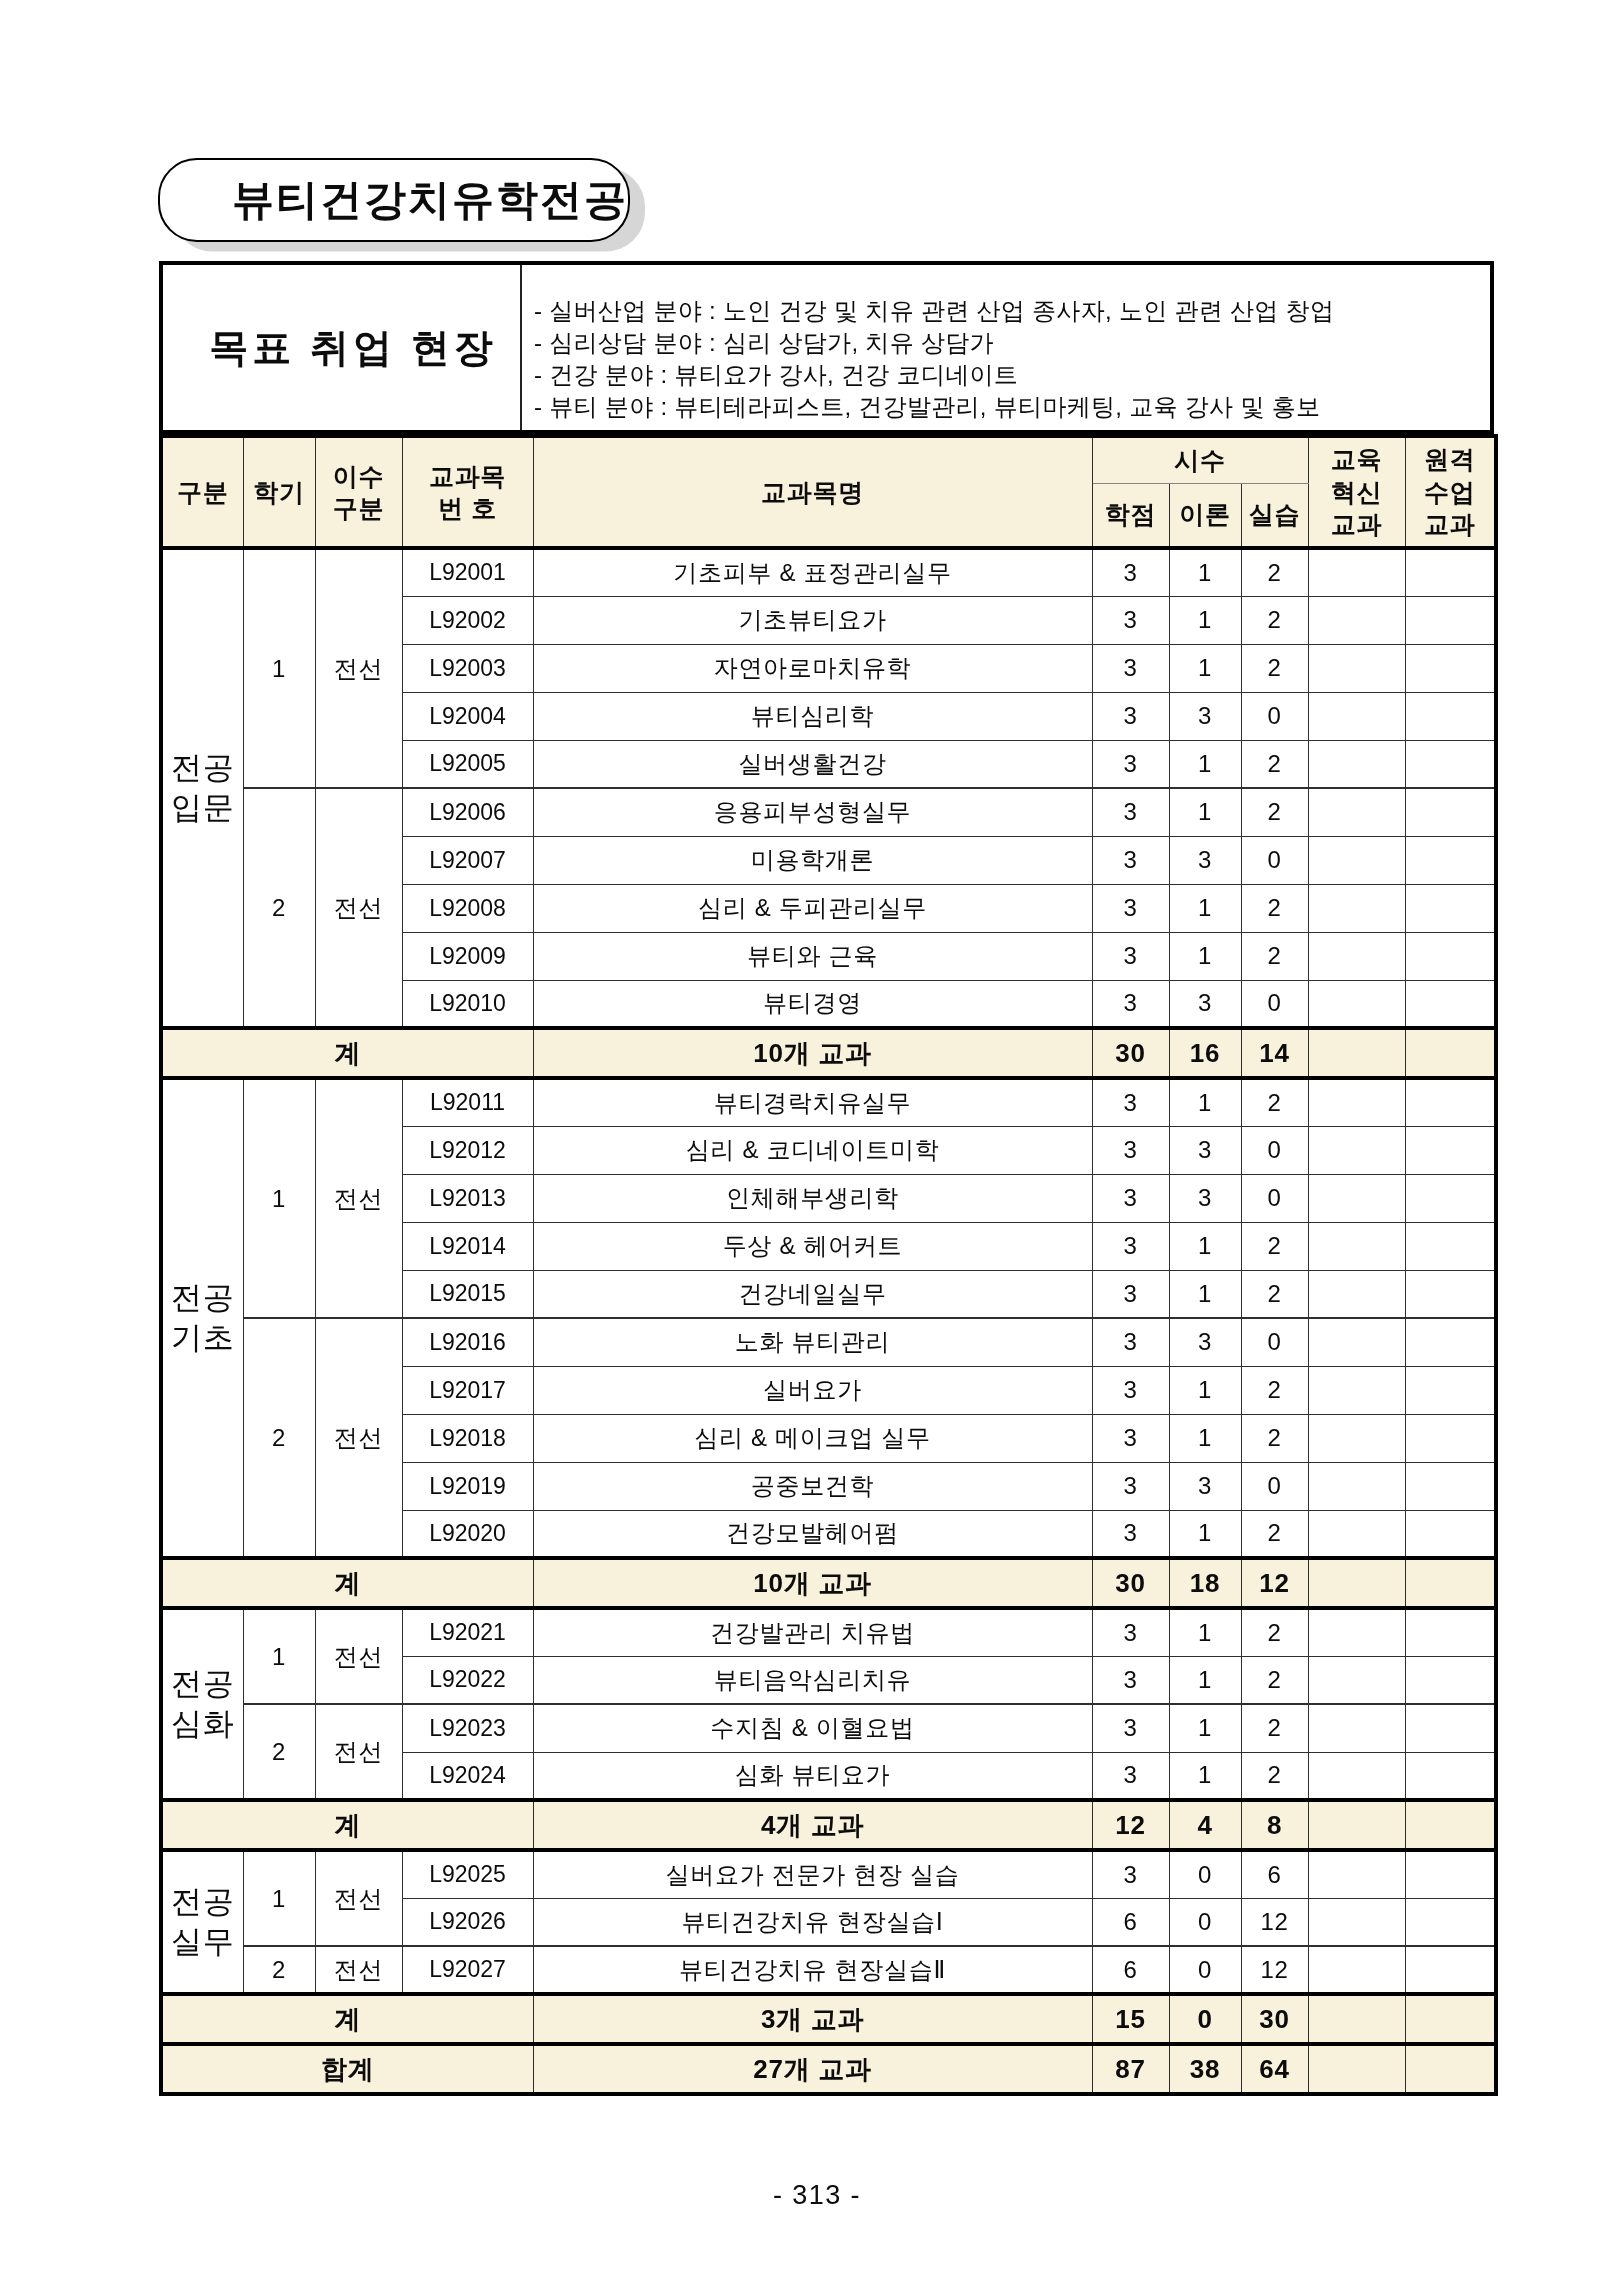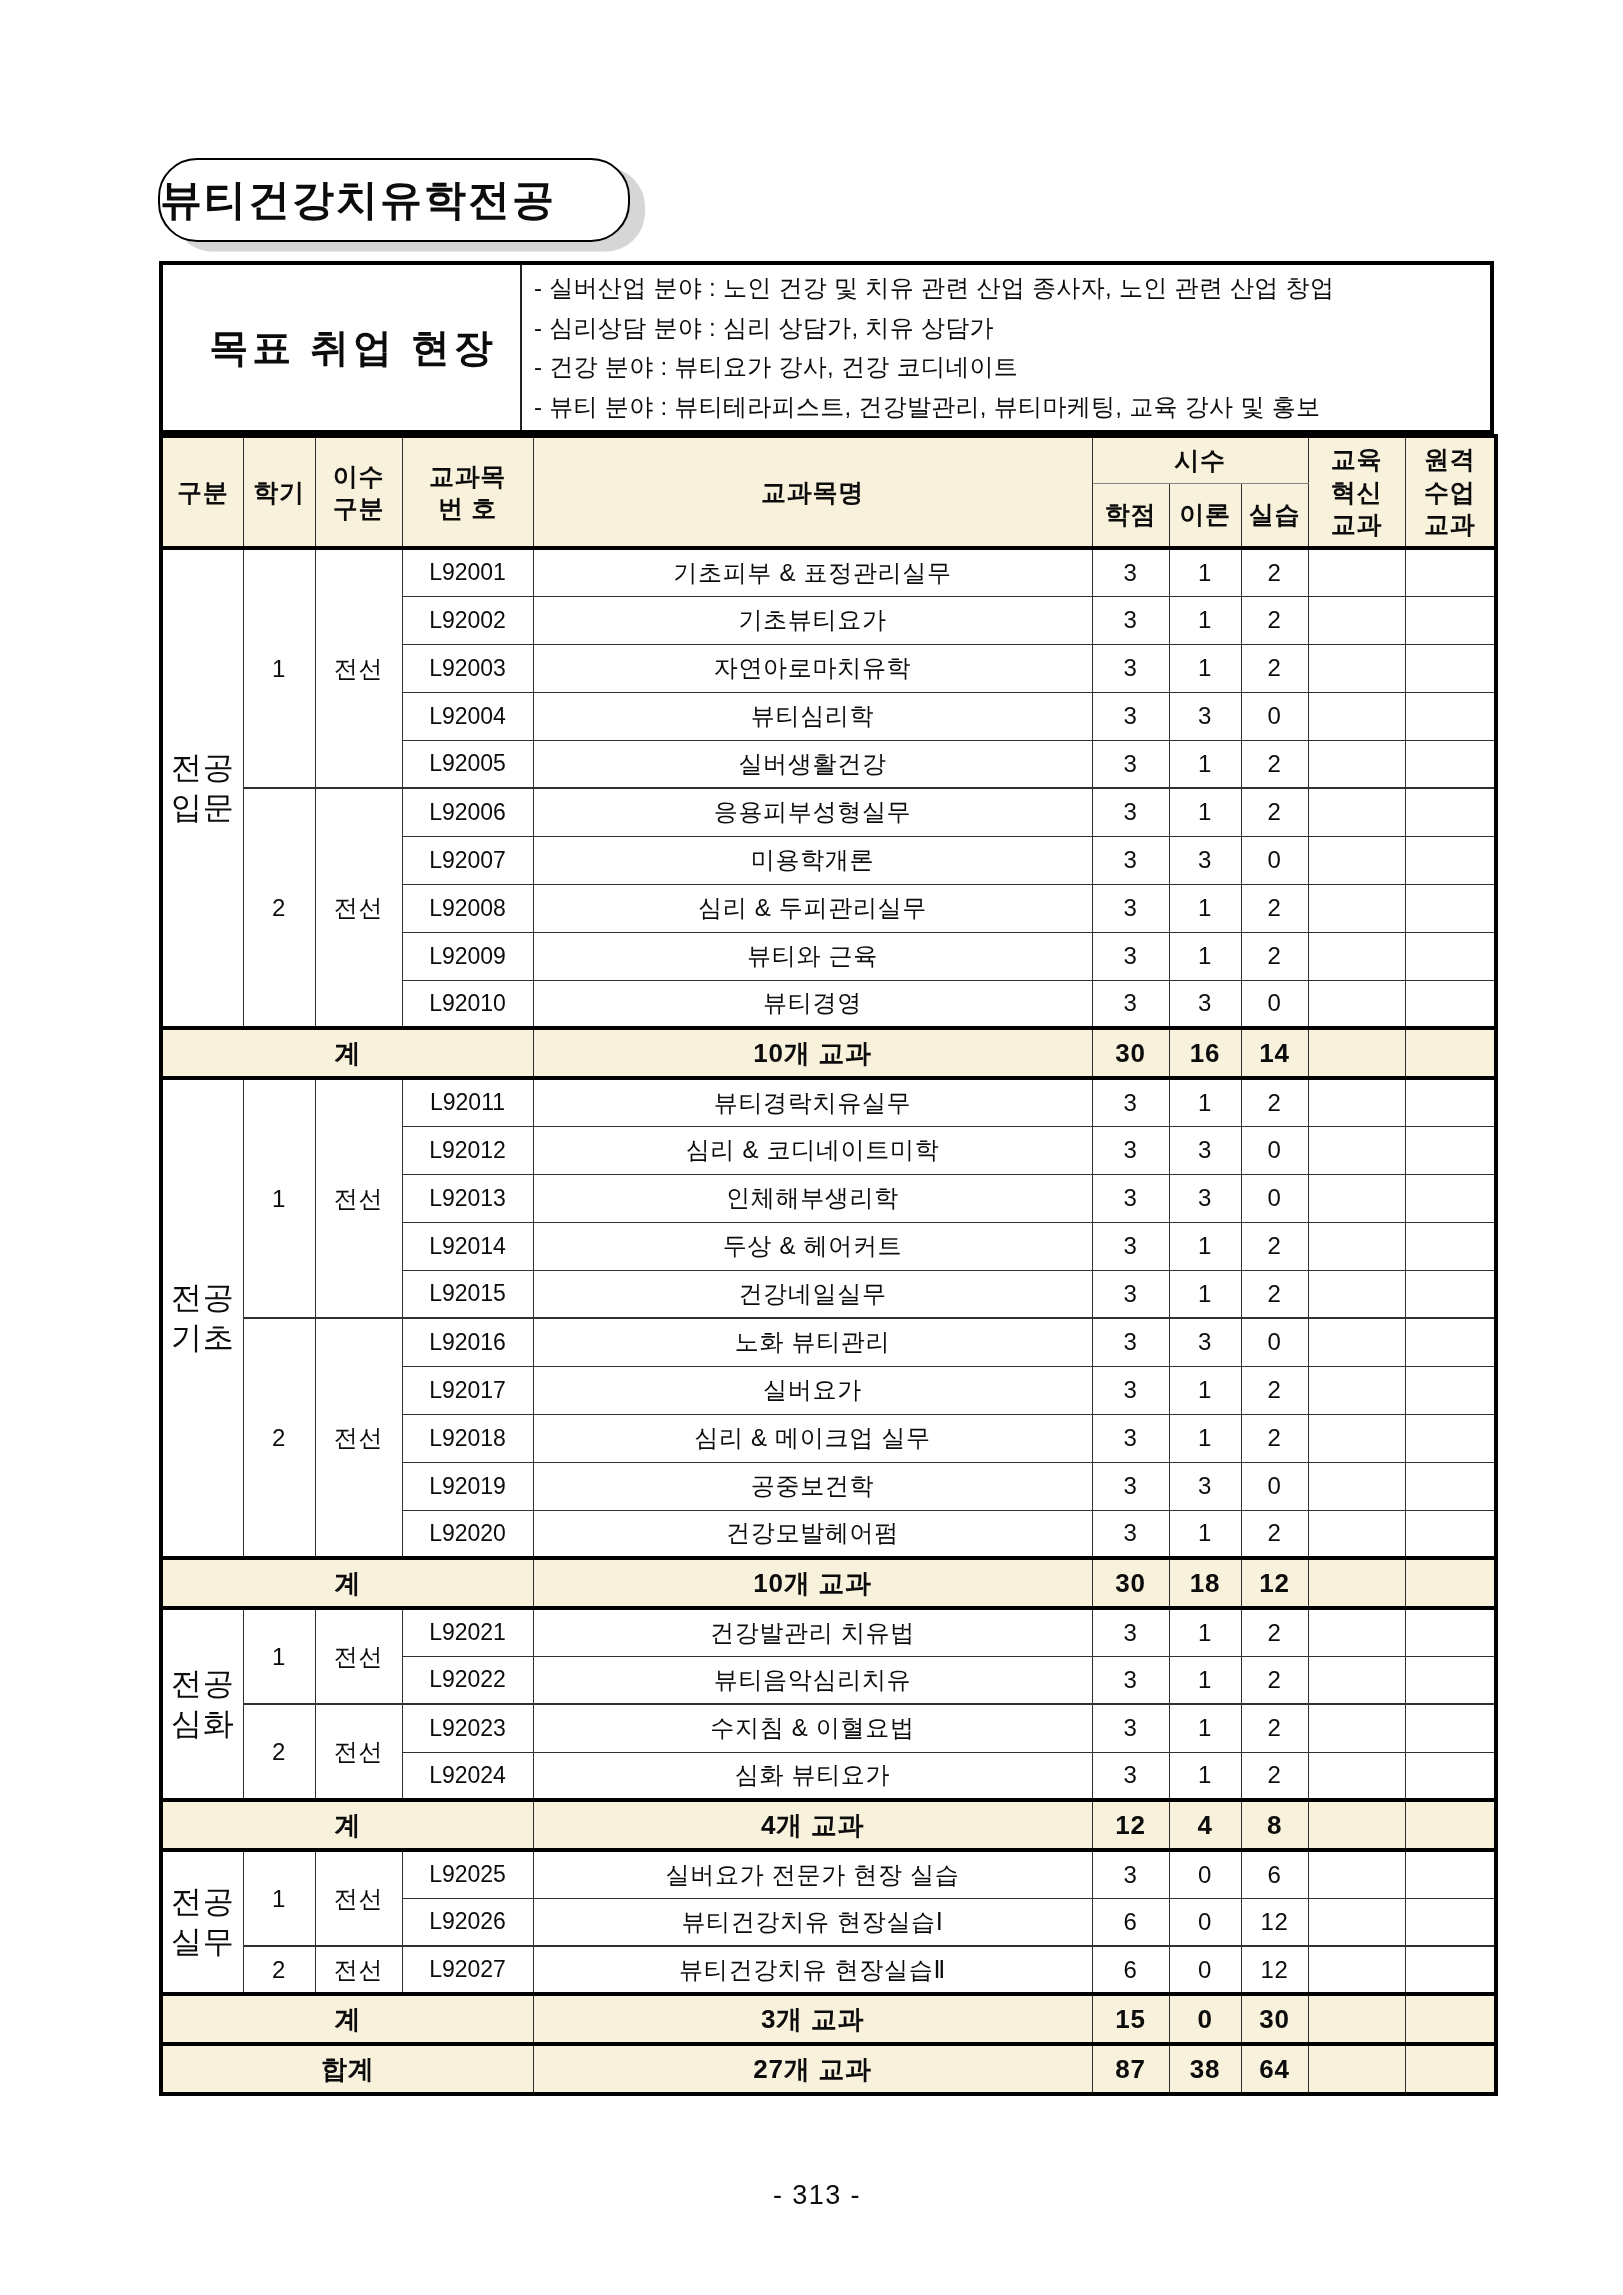--- a/index.html
+++ b/index.html
@@ -4,36 +4,36 @@
 <style>
   html,body{margin:0;padding:0;background:#ffffff;}
   body{width:1623px;height:2295px;font-family:"Liberation Sans","DejaVu Sans",sans-serif;color:#0c0c0c;}
   #page{position:relative;width:1623px;height:2295px;background:#fff;overflow:hidden;}
 
   
   .badge{
     position:absolute;left:158px;top:158px;width:468px;height:80px;
     background:#fff;border:2.7px solid #000;border-radius:39px;
     box-shadow:15px 9.5px 0 #d6d6d6;
-    display:flex;align-items:center;justify-content:flex-start;
+    display:flex;align-items:center;justify-content:flex-end;
     font-size:42px;font-weight:700;letter-spacing:2px;
   }
 
   
   .tbox{
     position:absolute;left:159px;top:261px;width:1335px;height:173px;
     border:4px solid #000;box-sizing:border-box;display:flex;background:#fff;
   }
   .tbox-label{
     width:334px;flex:0 0 334px;border-right:2px solid #222;
     display:flex;align-items:center;justify-content:center;
     font-size:39px;font-weight:700;letter-spacing:4px;padding-left:23px;
   }
   .tbox-items{
-    flex:1;display:flex;flex-direction:column;justify-content:space-between;
+    flex:1;display:flex;flex-direction:column;justify-content:flex-end;
     padding:6.8px 9.5px 6.8px 12px;box-sizing:border-box;
   }
   .titem{font-size:24px;letter-spacing:0.3px;white-space:nowrap;}
 
   
   table.curriculum{
     position:absolute;left:159px;top:434px;width:1335px;
     border-collapse:collapse;table-layout:fixed;
     border:4.7px solid #000;background:#fff;
   }

